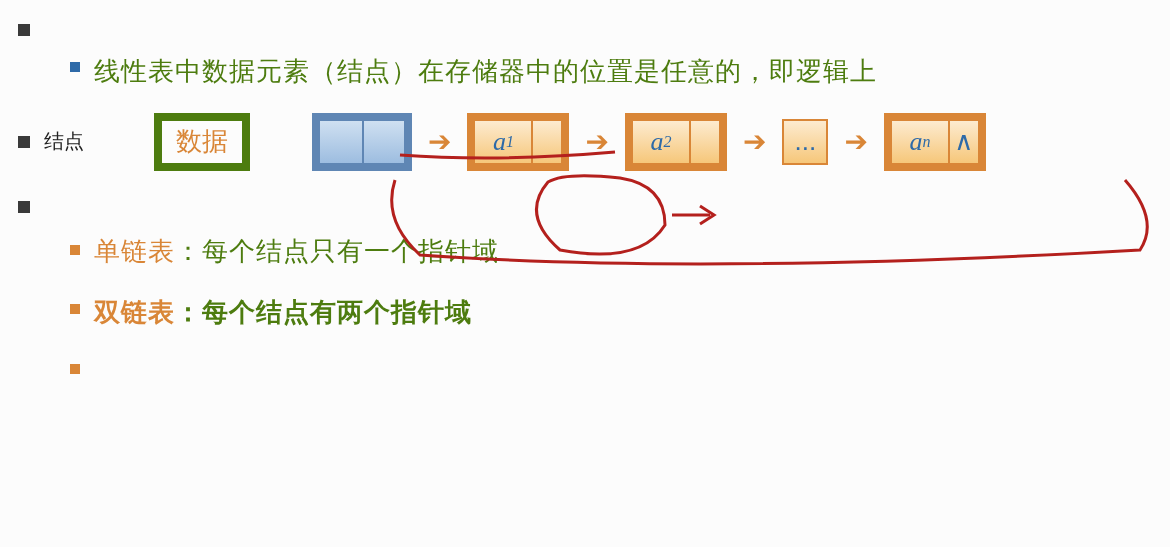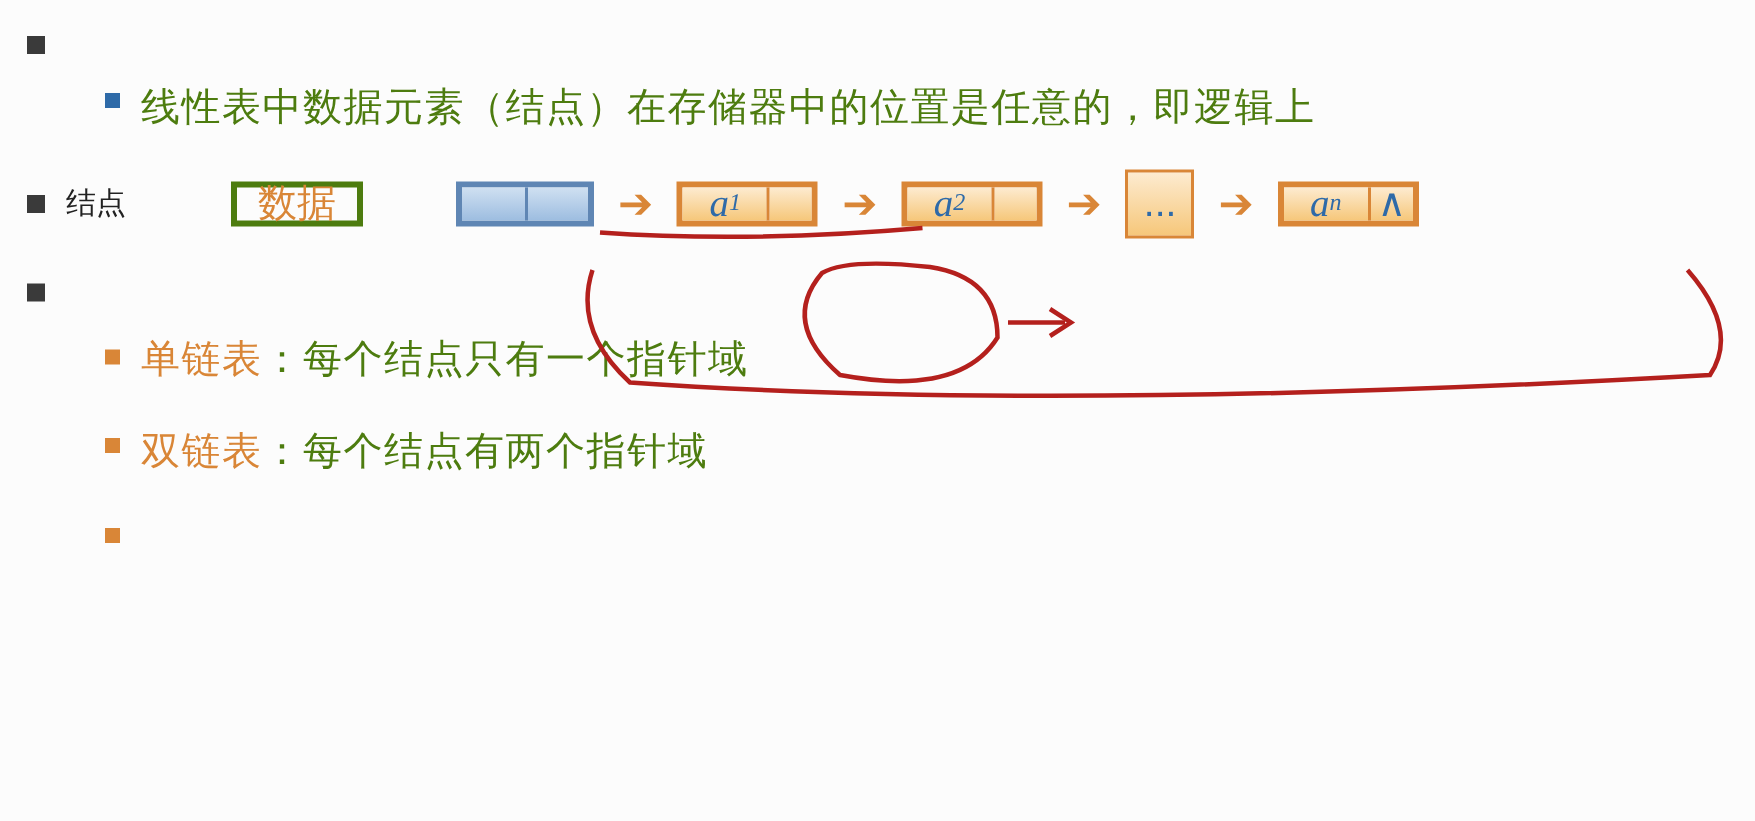--- a/index.html
+++ b/index.html
@@ -18,21 +18,21 @@
     .sq.orange { background: #d98637; width: 10px; height: 10px; margin-top: 14px; }
     .t-black { color: #222; }
     .t-blue { color: #4d7c0f; }
     .t-orange { color: #d98637; }
     .sub { margin-left: 52px; }
     .sub2 { margin-left: 52px; }
     .line { line-height: 1.75; letter-spacing: 1px; }
     .node-row { display: flex; align-items: center; gap: 16px; }
     .label-node { font-size: 20px; color:#222; margin-right: 8px;}
     .box-pair {
-      display: flex; border: 4px solid #4d7c0f; height: 30px;
+      display: flex; border: 8px solid #4d7c0f; height: 58px;
     }
     .box-pair div { display:flex; align-items:center; justify-content:center; padding:0 14px; }
     .box-pair .divider { border-left: 2px solid #222; }
     .box-pair.orange-border { border-color: #d98637; }
     .box-pair.blue-fill { border-color: #5f86b4; }
     .box-pair.blue-fill div { background: linear-gradient(#cfe0f1,#9dbde0); }
     .box-pair.blue-fill .cell {width:42px;}
     .box-pair.orange-border div { background: linear-gradient(#fdebd0,#f6c77a); color:#2e6aa8;}
     .box-pair.orange-border .v { width:56px; font-style: italic; font-family: "Times New Roman", serif;}
     .box-pair.orange-border .p { width:30px; }
@@ -104,21 +104,21 @@
   <div class="sq"></div>
 </div>
 
 <div class="bullet-row sub2" style="margin-top:18px;font-family:Liberation Mono, monospace;">
   <div class="sq orange"></div>
   <div class="line">
     <span class="t-orange">单链表</span><span class="t-blue">：每个结点只有一个指针域</span>
   </div>
 </div>
 
-<div class="bullet-row sub2" style="margin-top:14px;">
+<div class="bullet-row sub2" style="margin-top:14px;font-weight:bold;">
   <div class="sq orange"></div>
   <div class="line">
     <span class="t-orange">双链表</span><span class="t-blue">：每个结点有两个指针域</span>
   </div>
 </div>
 
 <div class="bullet-row sub2" style="margin-top:14px;">
   <div class="sq orange"></div>
 </div>
 

